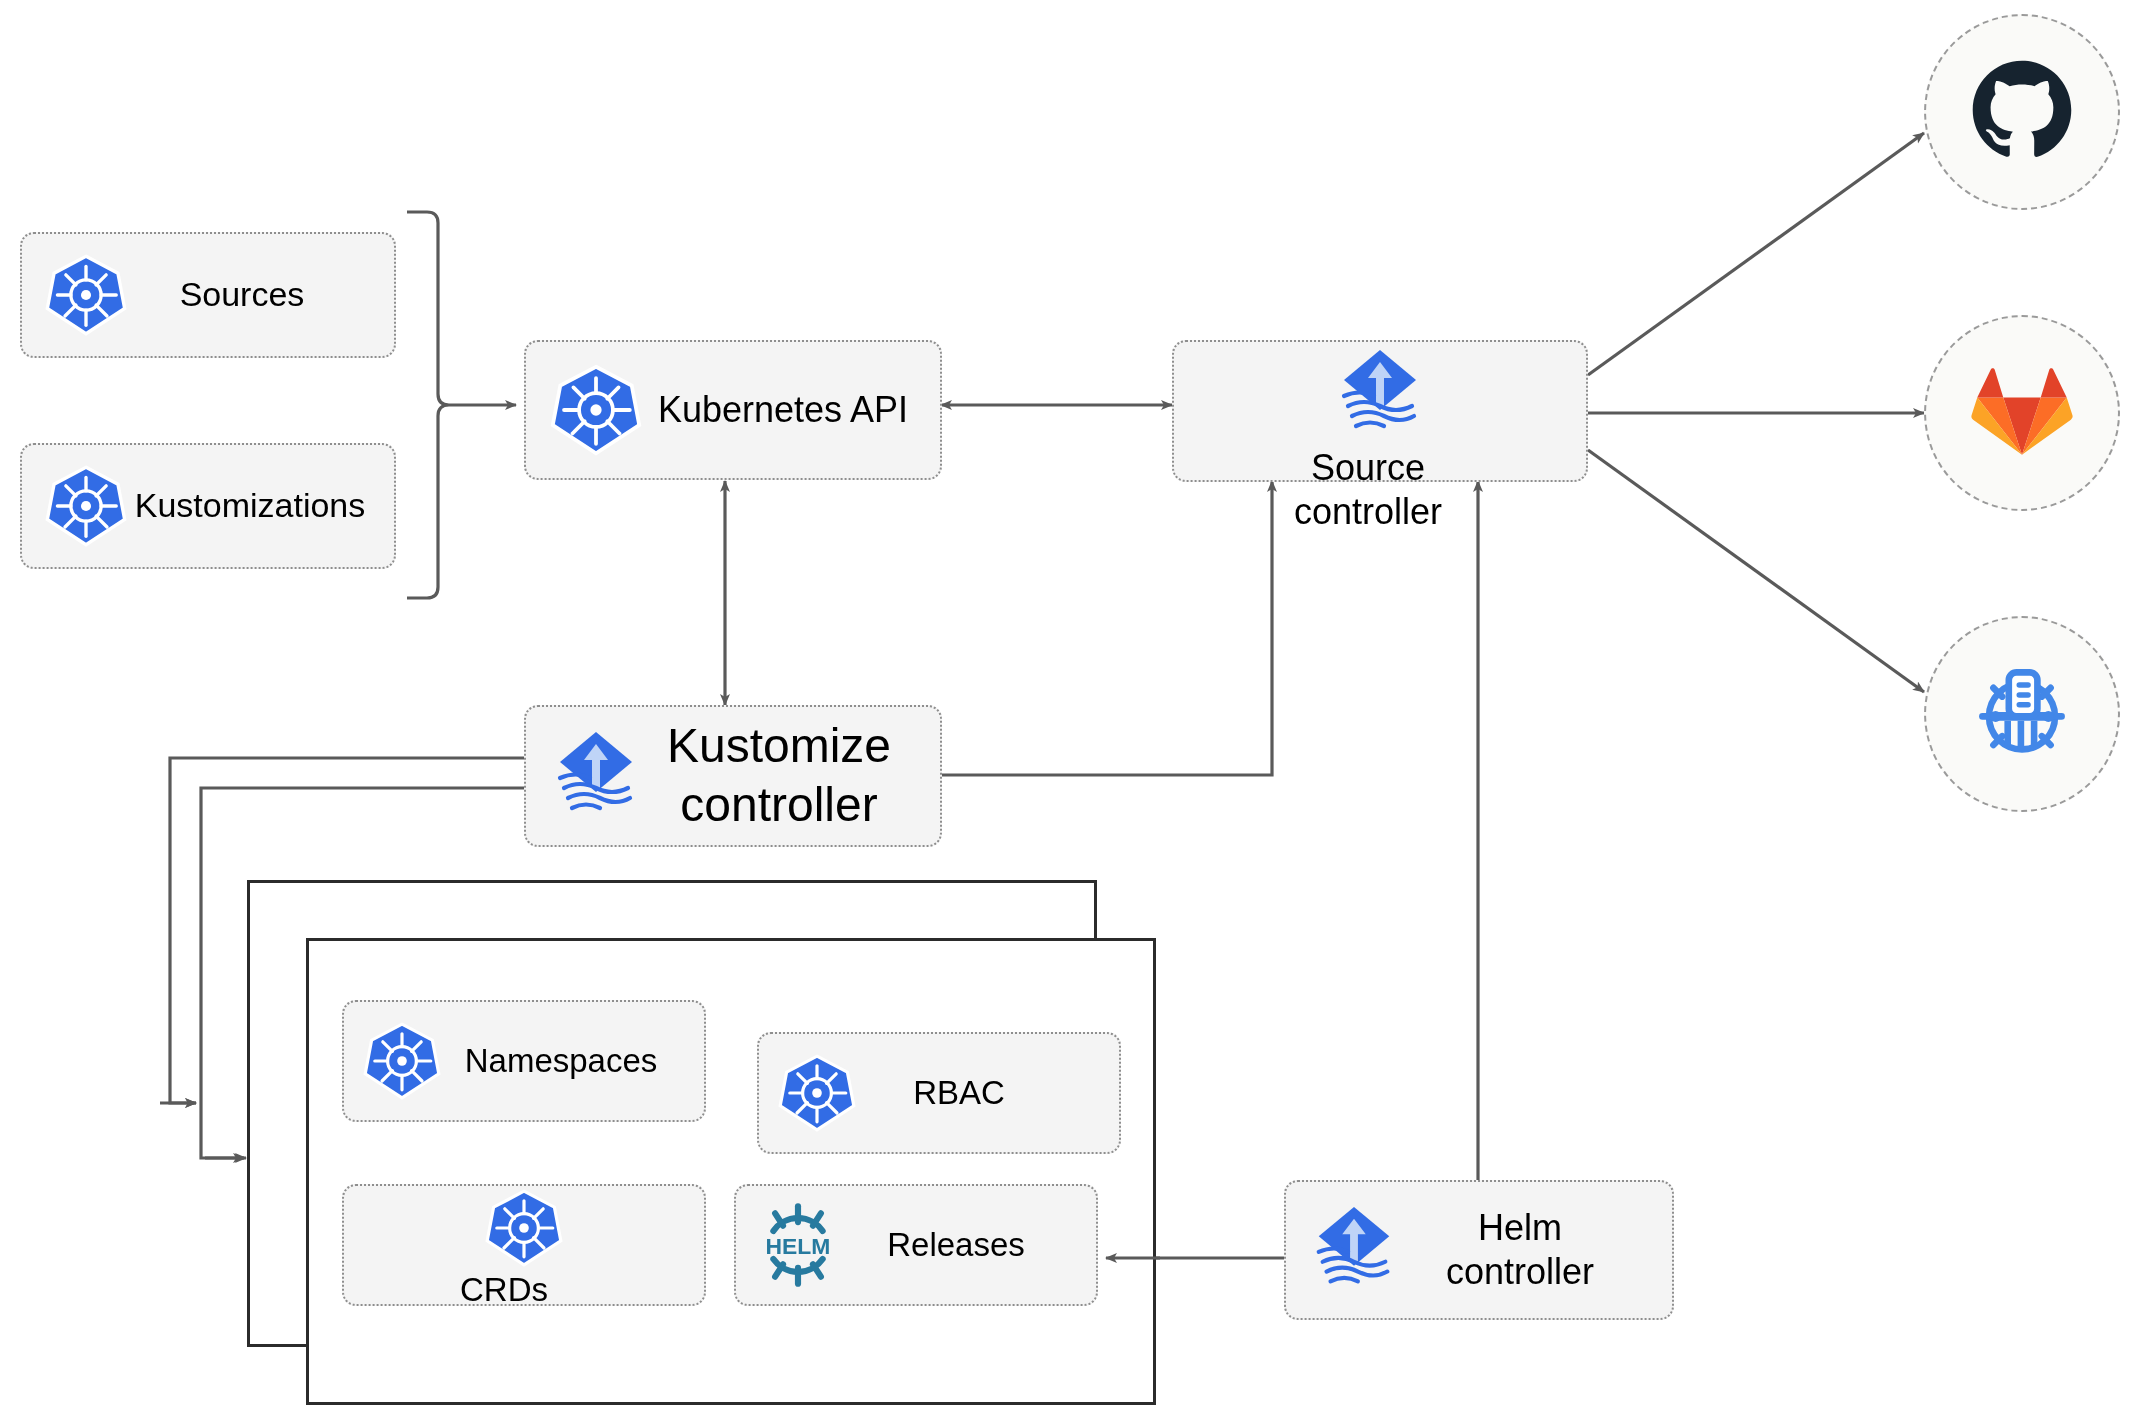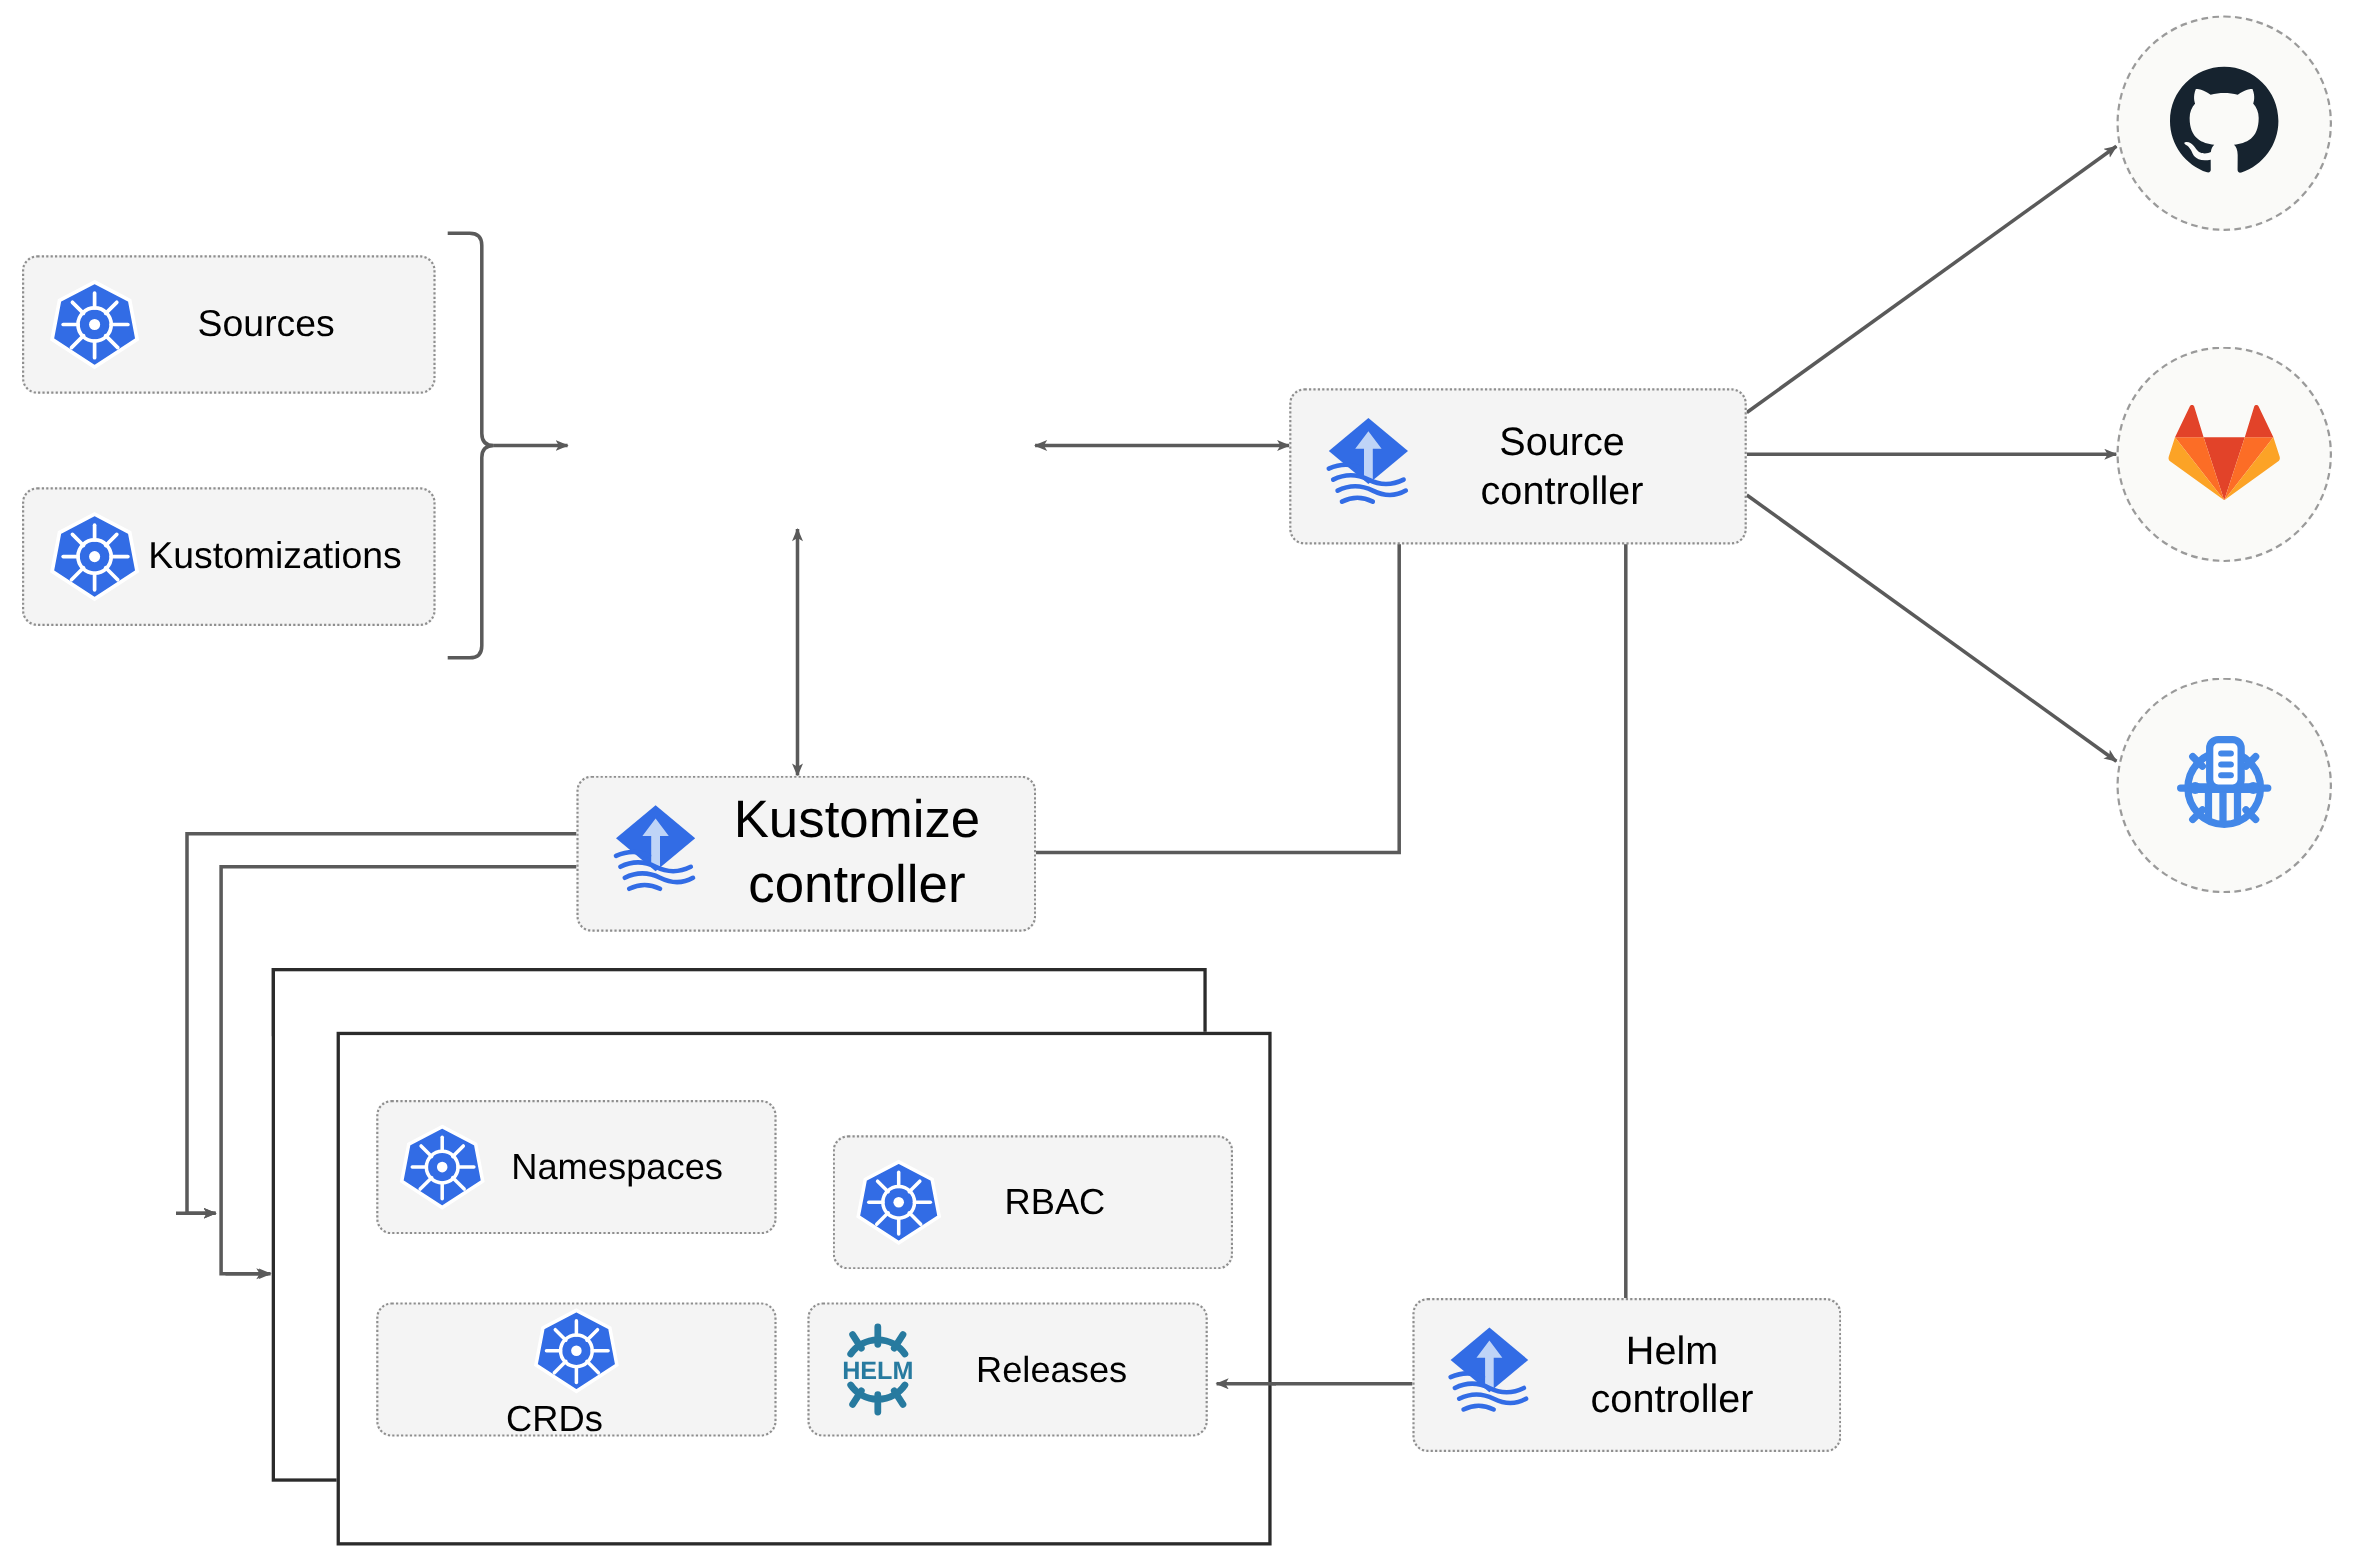--- a/index.html
+++ b/index.html
@@ -143,22 +143,42 @@
             <line x1="62" y1="62" x2="75" y2="75"></line>
           <line x1="74" y1="26" x2="62" y2="38"></line>
             <line x1="38" y1="62" x2="25" y2="75"></line>
         </g>
         <circle cx="50" cy="50" r="6" fill="#fff"></circle>
       </svg>
     </span>
     <span class="lbl" style="font-size:34px;padding-right:8px;">Kustomizations</span>
   </div>
 
-
-  <div class="node" style="left:1172px;top:353px;width:416px;height:142px;padding:0 18px;">
+  <div class="node" style="left:524px;top:340px;width:418px;height:140px;padding:0 20px;">
+    <span class="ico" style="width:100px;height:100px;">
+      <svg viewBox="0 0 100 100" width="94" height="94" aria-hidden="true">
+        <polygon points="50,4 88,24 96,66 50,96 4,66 12,24" fill="#326CE5" stroke="#fff" stroke-width="4"></polygon>
+        <g fill="none" stroke="#fff" stroke-width="4" stroke-linecap="round">
+          <circle cx="50" cy="50" r="18"></circle>
+          <line x1="50" y1="16" x2="50" y2="32"></line>
+            <line x1="50" y1="68" x2="50" y2="86"></line>
+          <line x1="16" y1="50" x2="32" y2="50"></line>
+            <line x1="68" y1="50" x2="86" y2="50"></line>
+          <line x1="26" y1="26" x2="38" y2="38"></line>
+            <line x1="62" y1="62" x2="75" y2="75"></line>
+          <line x1="74" y1="26" x2="62" y2="38"></line>
+            <line x1="38" y1="62" x2="25" y2="75"></line>
+        </g>
+        <circle cx="50" cy="50" r="6" fill="#fff"></circle>
+      </svg>
+    </span>
+    <span class="lbl" style="font-size:36px;">Kubernetes API</span>
+  </div>
+
+  <div class="node" style="left:1172px;top:340px;width:416px;height:142px;padding:0 18px;flex-direction:column;">
     <span class="ico" style="width:104px;height:104px;">
       <svg viewBox="0 0 100 100" width="100" height="100" aria-hidden="true">
         <polygon points="50,6 86,36 50,66 14,36" fill="#326CE5"></polygon>
         <path d="M50,18 L62,34 L54,34 L54,62 L46,62 L46,34 L38,34 Z" fill="#BFD4F7"></path>
         <g fill="none" stroke="#326CE5" stroke-width="4.2" stroke-linecap="round">
           <path d="M18,62 Q34,54 50,62 Q66,70 82,62"></path>
           <path d="M22,72 Q38,64 54,72 Q70,80 84,72"></path>
           <path d="M26,82 Q40,75 54,82"></path>
           <path d="M14,52 Q30,45 44,52"></path>
         </g>

